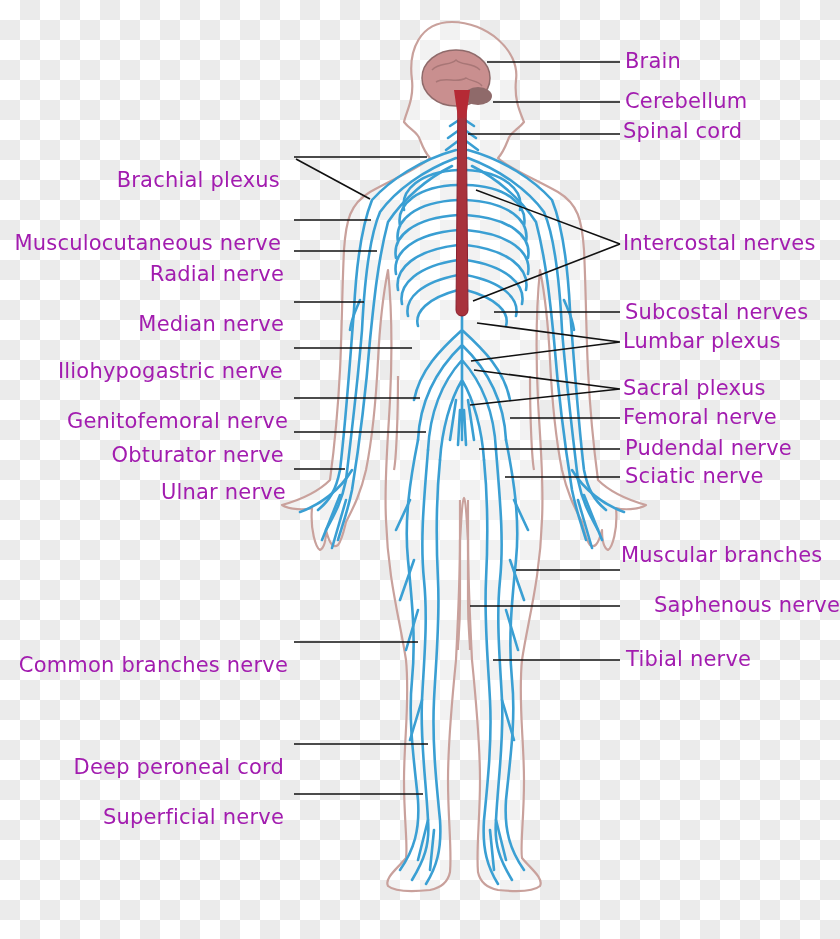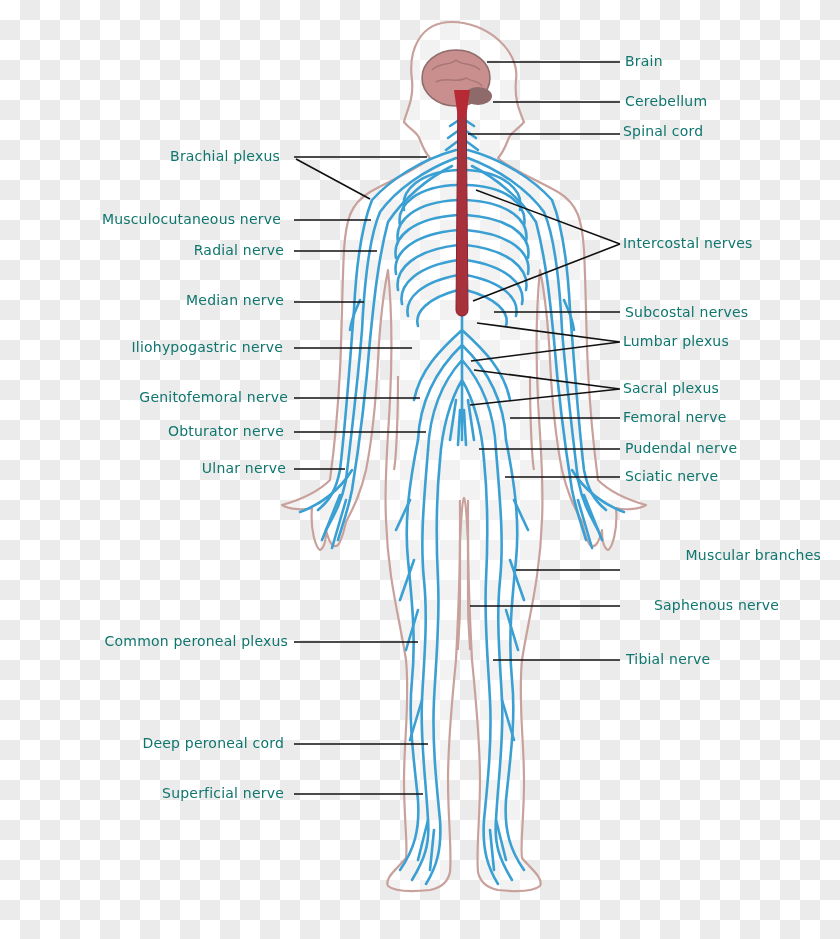--- a/index.html
+++ b/index.html
@@ -8,24 +8,24 @@
     background-color: #ffffff;
     background-image:
       linear-gradient(45deg, #ebebeb 25%, transparent 25%, transparent 75%, #ebebeb 75%),
       linear-gradient(45deg, #ebebeb 25%, transparent 25%, transparent 75%, #ebebeb 75%);
     background-size: 40px 40px;
     background-position: 0 0, 20px 20px;
     font-family: "DejaVu Sans", sans-serif;
   }
   #figure { position: absolute; left: 0; top: 0; width: 840px; height: 939px; }
   .label {
-    position: absolute; font-size: 14px; color: #0f766e; white-space: nowrap;
+    position: absolute; font-size: 21px; color: #a21caf; white-space: nowrap;
     line-height: 22px; letter-spacing: 0.2px;
   }
-  .label.right-aligned { text-align: right; }
+  .label.right-aligned { text-align: right; margin-top: 24px; }
   .label.center { text-align: right; }
 </style>
 </head>
 <body>
 
 <svg id="figure" viewBox="0 0 840 939" xmlns="http://www.w3.org/2000/svg">
 
   <g fill="rgba(255,255,255,0.35)" stroke="#c9a19c" stroke-width="2.2" stroke-linejoin="round">
     <path d="M452,22 C420,22 408,50 412,80 C414,100 406,112 404,122 C410,130 418,132 420,140 C424,150 428,156 430,158
       C420,168 395,178 370,192 C350,204 346,220 344,250 C342,290 342,330 340,370 C338,410 334,450 330,480
@@ -141,15 +141,15 @@
 <div class="label" style="left:626px;top:648px">Tibial nerve</div>
 
 <div class="label right-aligned" style="right:560px;top:145px">Brachial plexus</div>
 <div class="label right-aligned" style="right:559px;top:208px">Musculocutaneous nerve</div>
 <div class="label right-aligned" style="right:556px;top:239px">Radial nerve</div>
 <div class="label right-aligned" style="right:556px;top:289px">Median nerve</div>
 <div class="label right-aligned" style="right:557px;top:336px">Iliohypogastric nerve</div>
 <div class="label right-aligned" style="right:552px;top:386px">Genitofemoral nerve</div>
 <div class="label right-aligned" style="right:556px;top:420px">Obturator nerve</div>
 <div class="label right-aligned" style="right:554px;top:457px">Ulnar nerve</div>
-<div class="label right-aligned" style="right:552px;top:630px">Common peroneal plexus</div>
+<div class="label right-aligned" style="right:552px;top:630px">Common branches nerve</div>
 <div class="label right-aligned" style="right:556px;top:732px">Deep peroneal cord</div>
 <div class="label right-aligned" style="right:556px;top:782px">Superficial nerve</div>
 
 </body></html>

